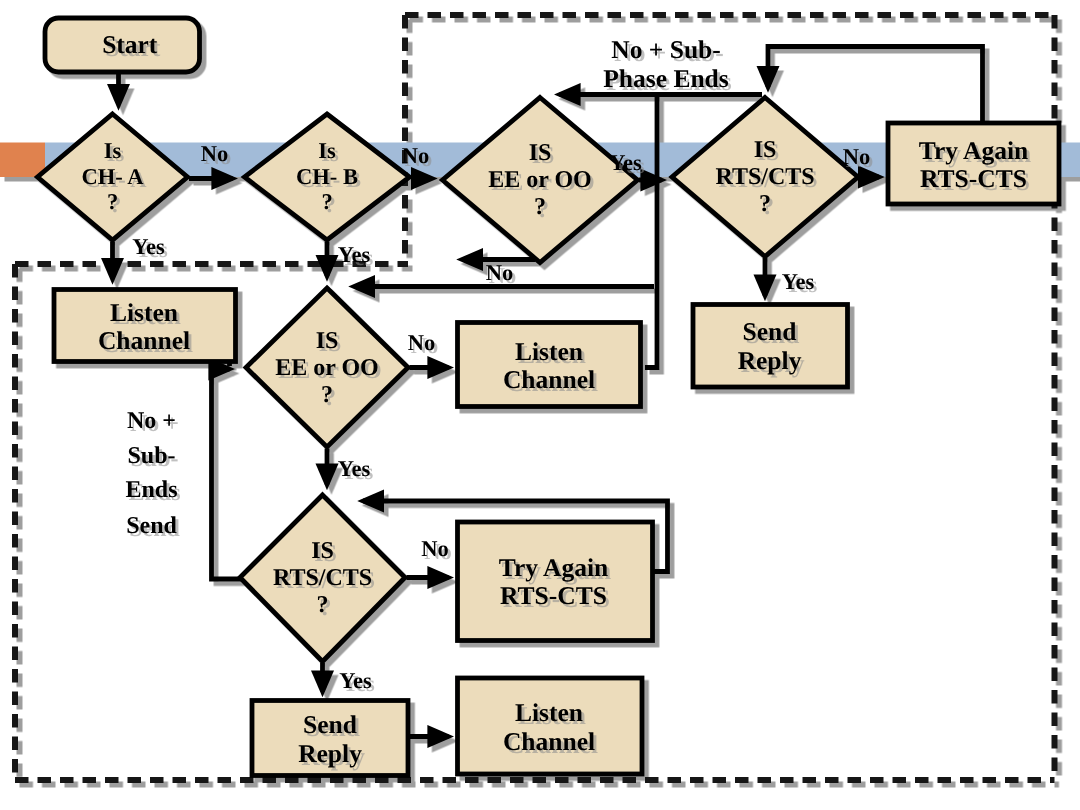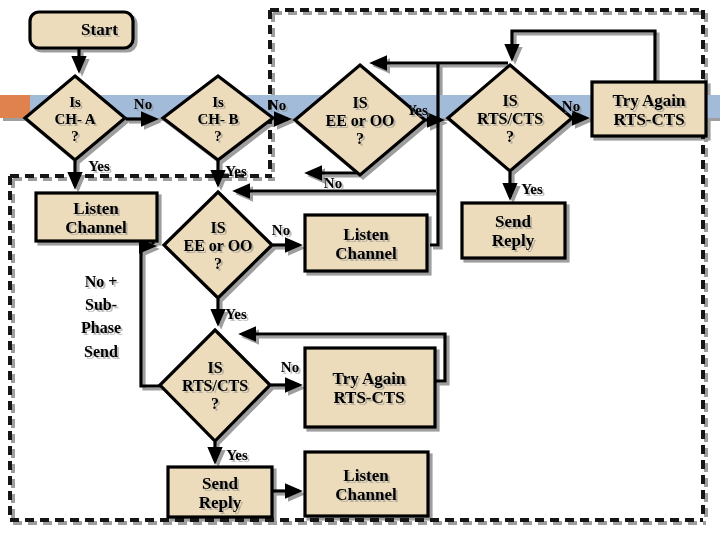--- a/index.html
+++ b/index.html
@@ -82,21 +82,21 @@
         <rect class="shape" x="305" y="215" width="122" height="56"></rect>
         <rect class="shape" x="462" y="203" width="103" height="55"></rect>
         <polygon class="shape" points="215,330 270,385 215,441 160,385"></polygon>
         <rect class="shape" x="305" y="348" width="130" height="79"></rect>
         <rect class="shape" x="168" y="467" width="104" height="50"></rect>
         <rect class="shape" x="305" y="452" width="123" height="64"></rect>
       </g>
     </g>
   </svg>
 
-  <div class="lbl fs17" style="left:94px;top:30px;padding-left:11px;">Start</div>
+  <div class="lbl fs17" style="left:81px;top:30px;padding-left:11px;">Start</div>
 
   <div class="lbl fs15" style="left:75px;top:119px;">
     <span>Is</span>
     <span>CH- A</span>
     <span>?</span>
   </div>
 
   <div class="lbl fs15" style="left:218px;top:119px;">
     <span>Is</span>
     <span>CH- B</span>
@@ -168,21 +168,25 @@
   <div class="lbl fs15" style="left:236px;top:171px;">Yes</div>
   <div class="lbl fs15" style="left:417px;top:110px;">Yes</div>
   <div class="lbl fs15" style="left:333px;top:183px;">No</div>
   <div class="lbl fs15" style="left:571px;top:106px;">No</div>
   <div class="lbl fs15" style="left:532px;top:189px;">Yes</div>
   <div class="lbl fs15" style="left:281px;top:230px;">No</div>
   <div class="lbl fs15" style="left:236px;top:314px;">Yes</div>
   <div class="lbl fs15" style="left:290px;top:367px;">No</div>
   <div class="lbl fs15" style="left:237px;top:455px;">Yes</div>
 
+  <div class="lbl fs17" style="left:444px;top:43px;">
+    <span>No + Sub-</span>
+    <span>Phase Ends</span>
+  </div>
 
   <div class="lbl fs16" style="left:101px;top:316px;line-height:1.45;">
     <span>No +</span>
     <span>Sub-</span>
-    <span>Phase</span>
+    <span>Ends</span>
     <span>Send</span>
   </div>
 
 </div>
 
 </body></html>

